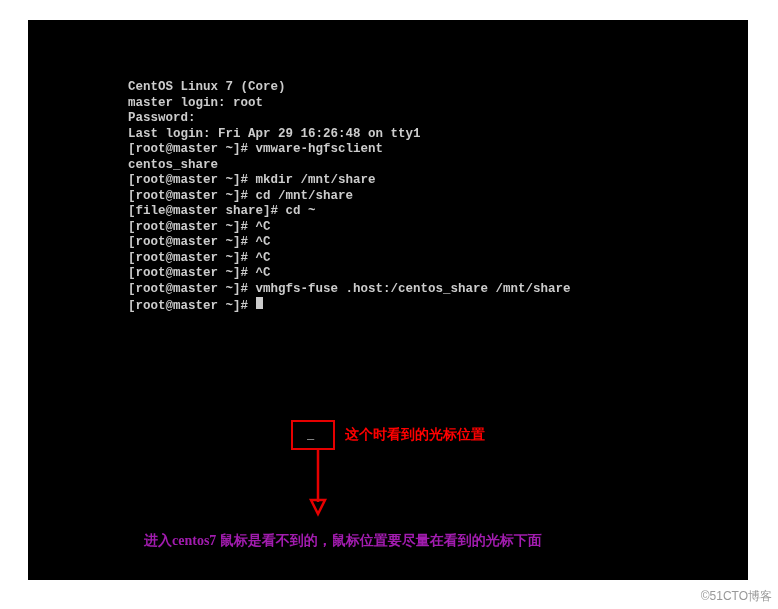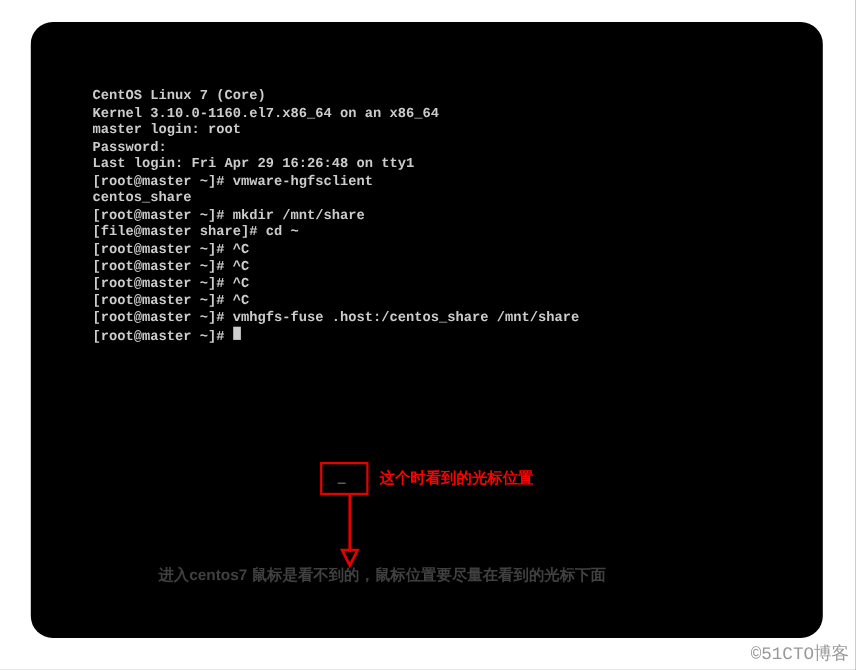--- a/index.html
+++ b/index.html
@@ -10,27 +10,26 @@
       position: relative;
       font-family: "Courier New", monospace;
     }
     .terminal {
       position: absolute;
       left: 28px;
       top: 20px;
       width: 720px;
       height: 560px;
       background: #000;
-      padding: 60px 0 0 56px;
+      padding: 60px 0 0 100px;
       font-size: 12.5px;
       line-height: 15.5px;
       color: #ccc;
       font-family: "Courier New", monospace;
       font-weight: bold;
-      border-radius: 20px;
     }
     .line { white-space: pre; }
     .cursor-box {
       position: absolute;
       border: 2px solid #e60000;
       width: 44px;
       height: 30px;
       left: 291px;
       top: 420px;
       pointer-events: none;
@@ -54,58 +53,58 @@
     }
     .arrow {
       position: absolute;
       left: 308px;
       top: 450px;
       pointer-events: none;
     }
     .annot-bottom {
       position: absolute;
       left: 144px;
-      top: 514px;
-      color: #404040;
+      top: 532px;
+      color: #a21caf;
       font-size: 14px;
       font-weight: bold;
-      font-family: Liberation Sans, sans-serif;
+      font-family: Liberation Serif, serif;
     }
     .watermark {
       position: absolute;
       right: 6px;
       bottom: 4px;
       color: #999;
-      font-size: 16px;
-      font-family: Liberation Mono, monospace;
+      font-size: 12px;
+      font-family: Liberation Sans, sans-serif;
     }
     .cursor-inv {
       background: #ccc;
       color: #000;
       display: inline-block;
       width: 7px;
       height: 12px;
       vertical-align: baseline;
     }
   </style>
 </head>
 <body>
 
 <div class="terminal">
   <div class="line"></div>
   <div class="line"></div>
   <div class="line">CentOS Linux 7 (Core)</div>
-  <div class="line">Kernel 3.10.0-1160.el7.x86_64 on an x86_64</div>
   <div class="line"></div>
   <div class="line">master login: root</div>
   <div class="line">Password:</div>
   <div class="line">Last login: Fri Apr 29 16:26:48 on tty1</div>
   <div class="line">[root@master ~]# vmware-hgfsclient</div>
   <div class="line">centos_share</div>
   <div class="line">[root@master ~]# mkdir /mnt/share</div>
+  <div class="line">[root@master ~]# cd /mnt/share</div>
   <div class="line">[file@master share]# cd ~</div>
   <div class="line">[root@master ~]# ^C</div>
   <div class="line">[root@master ~]# ^C</div>
   <div class="line">[root@master ~]# ^C</div>
   <div class="line">[root@master ~]# ^C</div>
   <div class="line">[root@master ~]# vmhgfs-fuse .host:/centos_share /mnt/share</div>
   <div class="line"><span>[root@master ~]# </span><span class="cursor-inv"></span></div>
 </div>
 
 <div class="cursor-box"></div>

